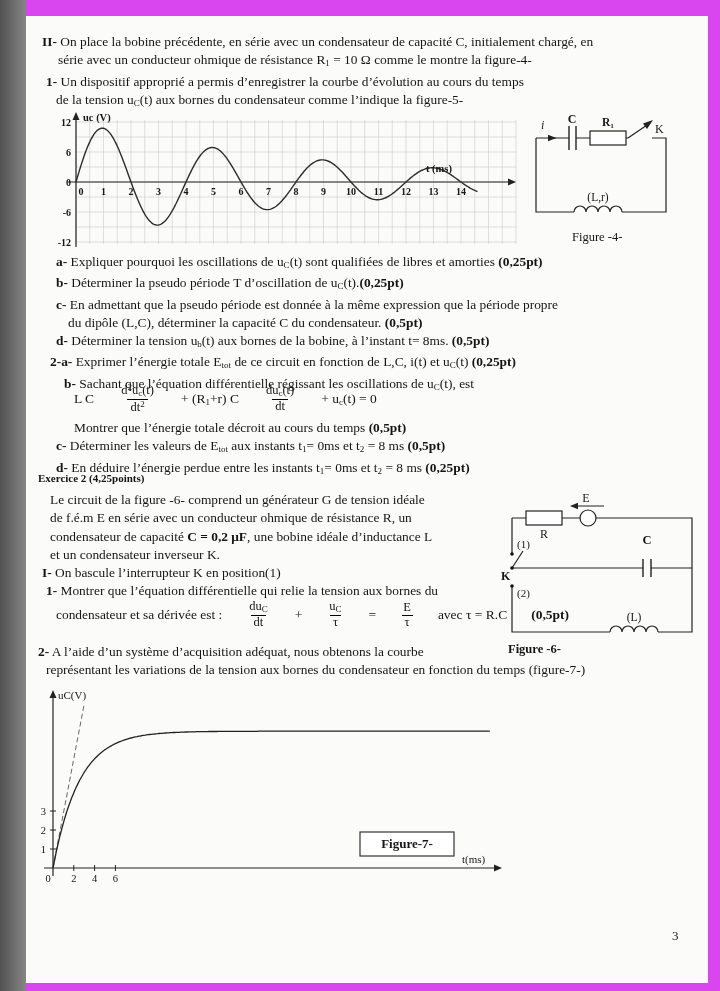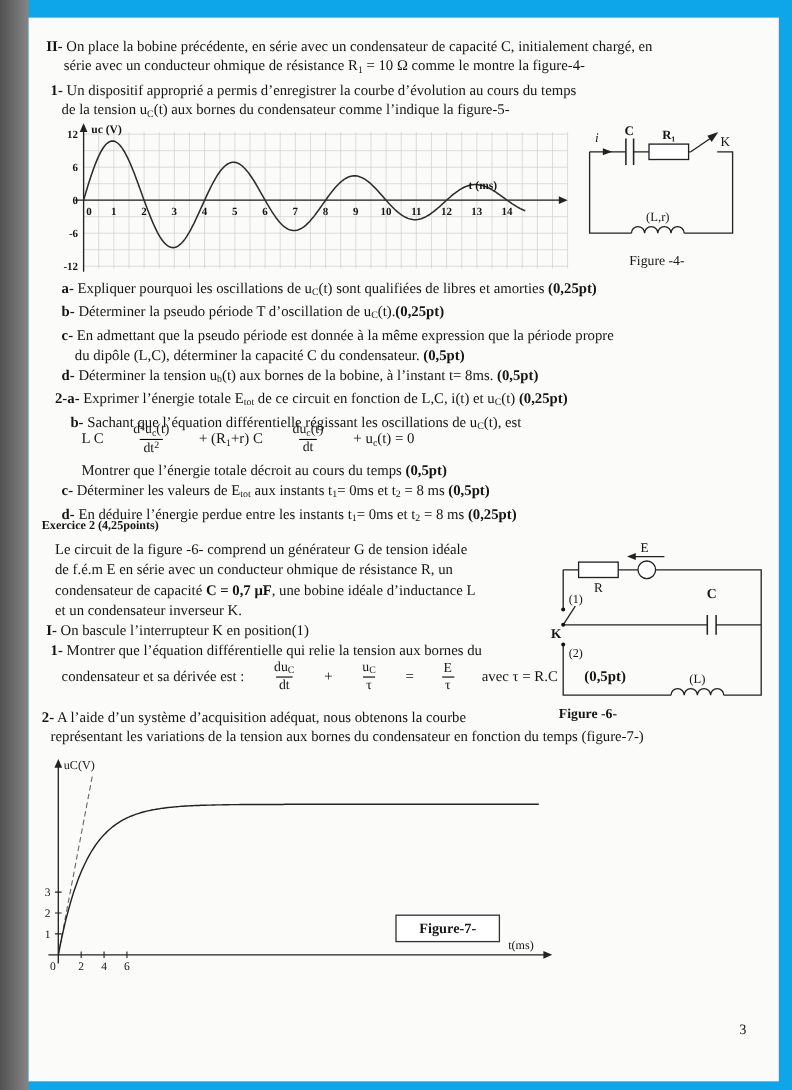--- a/index.html
+++ b/index.html
@@ -1,18 +1,18 @@
 <!DOCTYPE html>
 <html><head>
 <meta charset="utf-8">
 <style>
   *{margin:0;padding:0;box-sizing:border-box}
   html,body{width:720px;height:991px}
   body{font-family:"Liberation Serif",serif;color:#151515;background:#8e8e8e}
-  .scan{position:relative;width:720px;height:991px;background:#0ea5e9;overflow:hidden}
+  .scan{position:relative;width:720px;height:991px;background:#d946ef;overflow:hidden}
   .scan::before{content:'';position:absolute;left:0;top:0;width:26px;height:100%;
     background:linear-gradient(90deg,#515151,#868686);}
   .sheet{position:absolute;left:26px;top:16px;width:682px;height:967px;background:#fbfbf9;}
   .abs{position:absolute}
   .ln{white-space:nowrap;line-height:18.3px;font-size:13.4px}
   sub{font-size:9px;vertical-align:-2px}
   sup{font-size:9px;vertical-align:4px}
   b{font-weight:bold}
   .heading{font-size:11px;font-weight:bold;white-space:nowrap}
   .eq{display:flex;align-items:center;gap:24px;font-size:13.5px;white-space:nowrap}
@@ -156,21 +156,21 @@
       <div class="ln" style="padding-left: 26px; font-family: Liberation Serif, serif;">Montrer que l’énergie totale décroit au cours du temps <b>(0,5pt)</b></div>
       <div class="ln" style="padding-left: 8px;"><b>c-</b> Déterminer  les valeurs de E<sub>tot</sub> aux instants t<sub>1</sub>= 0ms et t<sub>2</sub> = 8 ms <b>(0,5pt)</b></div>
       <div class="ln" style="padding-left: 8px;"><b>d-</b> En déduire l’énergie perdue entre les instants t<sub>1</sub>= 0ms et t<sub>2</sub> = 8 ms <b>(0,25pt)</b></div>
     </div>
 
   <div class="abs heading" style="left:38px;top:472px">Exercice 2 (4,25points)</div>
 
   <div class="abs" style="left:42px;top:491px">
       <div class="ln" style="padding-left: 8px;">Le circuit de la figure -6- comprend un générateur G de tension idéale</div>
       <div class="ln" style="padding-left: 8px;">de f.é.m E en série avec un conducteur ohmique de résistance R, un</div>
-      <div class="ln" style="padding-left: 8px;">condensateur de capacité <b>C = 0,7 μF</b>, une bobine idéale d’inductance L</div>
+      <div class="ln" style="padding-left: 8px;">condensateur de capacité <b>C = 0,2 μF</b>, une bobine idéale d’inductance L</div>
       <div class="ln" style="padding-left: 8px;">et un condensateur inverseur K.</div>
       <div class="ln"><b>I-</b> On bascule l’interrupteur K en position(1)</div>
       <div class="ln" style="padding-left: 4px;"><b>1-</b> Montrer que l’équation différentielle qui relie la tension aux bornes du</div>
     </div>
 
   <svg class="abs" style="left:500px;top:492px" width="206" height="166">
     <g stroke="#222" stroke-width="1.2" fill="none">
       <path d="M12,26 H26 M62,26 H80 M96,26 H192 V140 H158 M110,140 H12 V94 M12,26 V62 M12,76 H143 M151,76 H192"></path>
       <circle cx="88" cy="26" r="8" fill="#fff"></circle>
       <rect x="26" y="19" width="36" height="14" fill="#fff"></rect>

